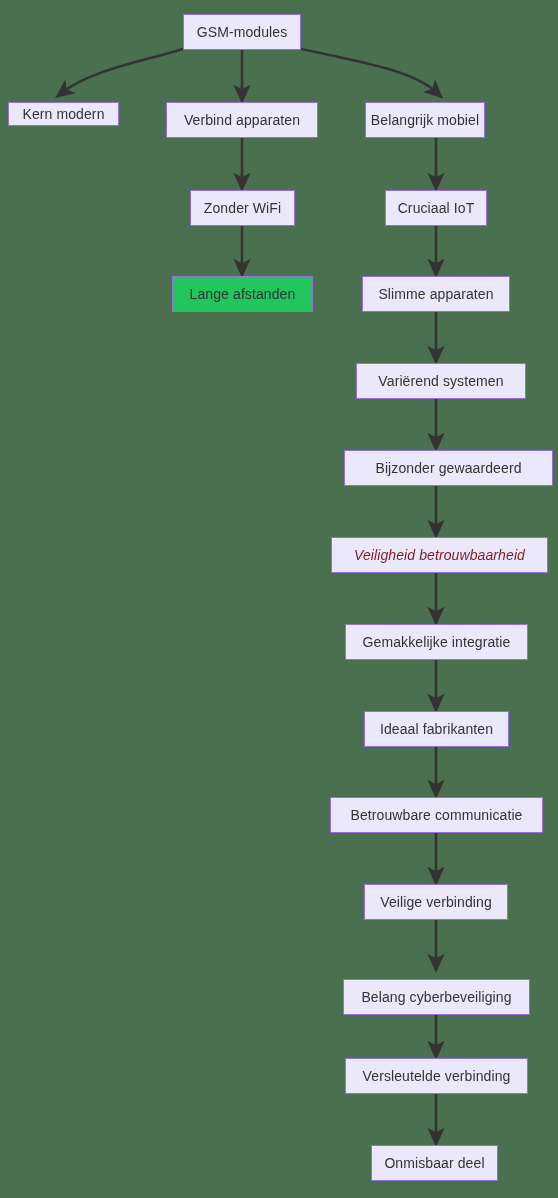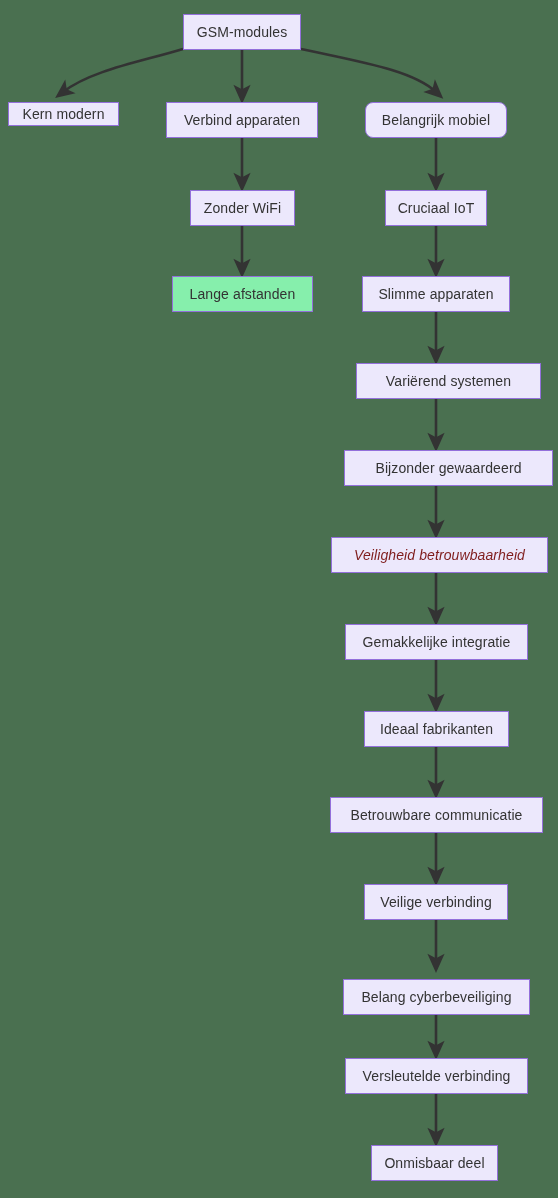--- a/index.html
+++ b/index.html
@@ -72,26 +72,26 @@
         <path d="M 436,920 L 436,963" fill="none" stroke="#333333" stroke-width="2.6" stroke-linecap="butt" marker-end="url(#arrowhead)"></path>
         <path d="M 436,1007 L 436,1050" fill="none" stroke="#333333" stroke-width="2.6" stroke-linecap="butt" marker-end="url(#arrowhead)"></path>
         <path d="M 436,1094 L 436,1137" fill="none" stroke="#333333" stroke-width="2.6" stroke-linecap="butt" marker-end="url(#arrowhead)"></path>
       </g>
   </svg>
 
   <div id="node-layer">
       <div class="node" style="left: 183px; top: 14px; width: 118px; height: 36px; background: rgb(236, 232, 252); border-color: rgb(147, 112, 219); color: rgb(51, 51, 51);">GSM-modules</div>
       <div class="node" style="left: 8px; top: 102px; width: 111px; height: 24px; background: rgb(236, 232, 252); border-color: rgb(147, 112, 219); color: rgb(51, 51, 51);">Kern modern</div>
       <div class="node" style="left: 166px; top: 102px; width: 152px; height: 36px; background: rgb(236, 232, 252); border-color: rgb(147, 112, 219); color: rgb(51, 51, 51);">Verbind apparaten</div>
-      <div class="node" style="left: 365px; top: 102px; width: 142px; height: 36px; background: rgb(236, 232, 252); border-color: rgb(147, 112, 219); color: rgb(51, 51, 51); border-radius: 8px;">Belangrijk mobiel</div>
+      <div class="node" style="left: 365px; top: 102px; width: 120px; height: 36px; background: rgb(236, 232, 252); border-color: rgb(147, 112, 219); color: rgb(51, 51, 51);">Belangrijk mobiel</div>
       <div class="node" style="left: 190px; top: 190px; width: 105px; height: 36px; background: rgb(236, 232, 252); border-color: rgb(147, 112, 219); color: rgb(51, 51, 51);">Zonder WiFi</div>
       <div class="node" style="left: 385px; top: 190px; width: 102px; height: 36px; background: rgb(236, 232, 252); border-color: rgb(147, 112, 219); color: rgb(51, 51, 51);">Cruciaal IoT</div>
-      <div class="node" style="left: 172px; top: 276px; width: 141px; height: 36px; background: #86efac; border-color: rgb(147, 112, 219); color: rgb(51, 51, 51);">Lange afstanden</div>
+      <div class="node" style="left: 172px; top: 276px; width: 141px; height: 36px; background: #22c55e; border-color: rgb(147, 112, 219); color: rgb(51, 51, 51);">Lange afstanden</div>
       <div class="node" style="left: 362px; top: 276px; width: 148px; height: 36px; background: rgb(236, 232, 252); border-color: rgb(147, 112, 219); color: rgb(51, 51, 51);">Slimme apparaten</div>
-      <div class="node" style="left: 356px; top: 363px; width: 185px; height: 36px; background: rgb(236, 232, 252); border-color: rgb(147, 112, 219); color: rgb(51, 51, 51);">Variërend systemen</div>
+      <div class="node" style="left: 356px; top: 363px; width: 170px; height: 36px; background: rgb(236, 232, 252); border-color: rgb(147, 112, 219); color: rgb(51, 51, 51);">Variërend systemen</div>
       <div class="node" style="left: 344px; top: 450px; width: 209px; height: 36px; background: rgb(236, 232, 252); border-color: rgb(147, 112, 219); color: rgb(51, 51, 51);">Bijzonder gewaardeerd</div>
       <div class="node" style="left: 331px; top: 537px; width: 217px; height: 36px; background: rgb(236, 232, 252); border-color: rgb(147, 112, 219); color: #7f1d1d; font-style: italic;">Veiligheid betrouwbaarheid</div>
       <div class="node" style="left: 345px; top: 624px; width: 183px; height: 36px; background: rgb(236, 232, 252); border-color: rgb(147, 112, 219); color: rgb(51, 51, 51);">Gemakkelijke integratie</div>
       <div class="node" style="left: 364px; top: 711px; width: 145px; height: 36px; background: rgb(236, 232, 252); border-color: rgb(147, 112, 219); color: rgb(51, 51, 51);">Ideaal fabrikanten</div>
       <div class="node" style="left: 330px; top: 797px; width: 213px; height: 36px; background: rgb(236, 232, 252); border-color: rgb(147, 112, 219); color: rgb(51, 51, 51);">Betrouwbare communicatie</div>
       <div class="node" style="left: 364px; top: 884px; width: 144px; height: 36px; background: rgb(236, 232, 252); border-color: rgb(147, 112, 219); color: rgb(51, 51, 51);">Veilige verbinding</div>
       <div class="node" style="left: 343px; top: 971px; width: 187px; height: 36px; background: rgb(236, 232, 252); border-color: rgb(147, 112, 219); color: rgb(51, 51, 51); margin-top: 8px;">Belang cyberbeveiliging</div>
       <div class="node" style="left: 345px; top: 1058px; width: 183px; height: 36px; background: rgb(236, 232, 252); border-color: rgb(147, 112, 219); color: rgb(51, 51, 51);">Versleutelde verbinding</div>
       <div class="node" style="left: 371px; top: 1145px; width: 127px; height: 36px; background: rgb(236, 232, 252); border-color: rgb(147, 112, 219); color: rgb(51, 51, 51);">Onmisbaar deel</div>
     </div>

